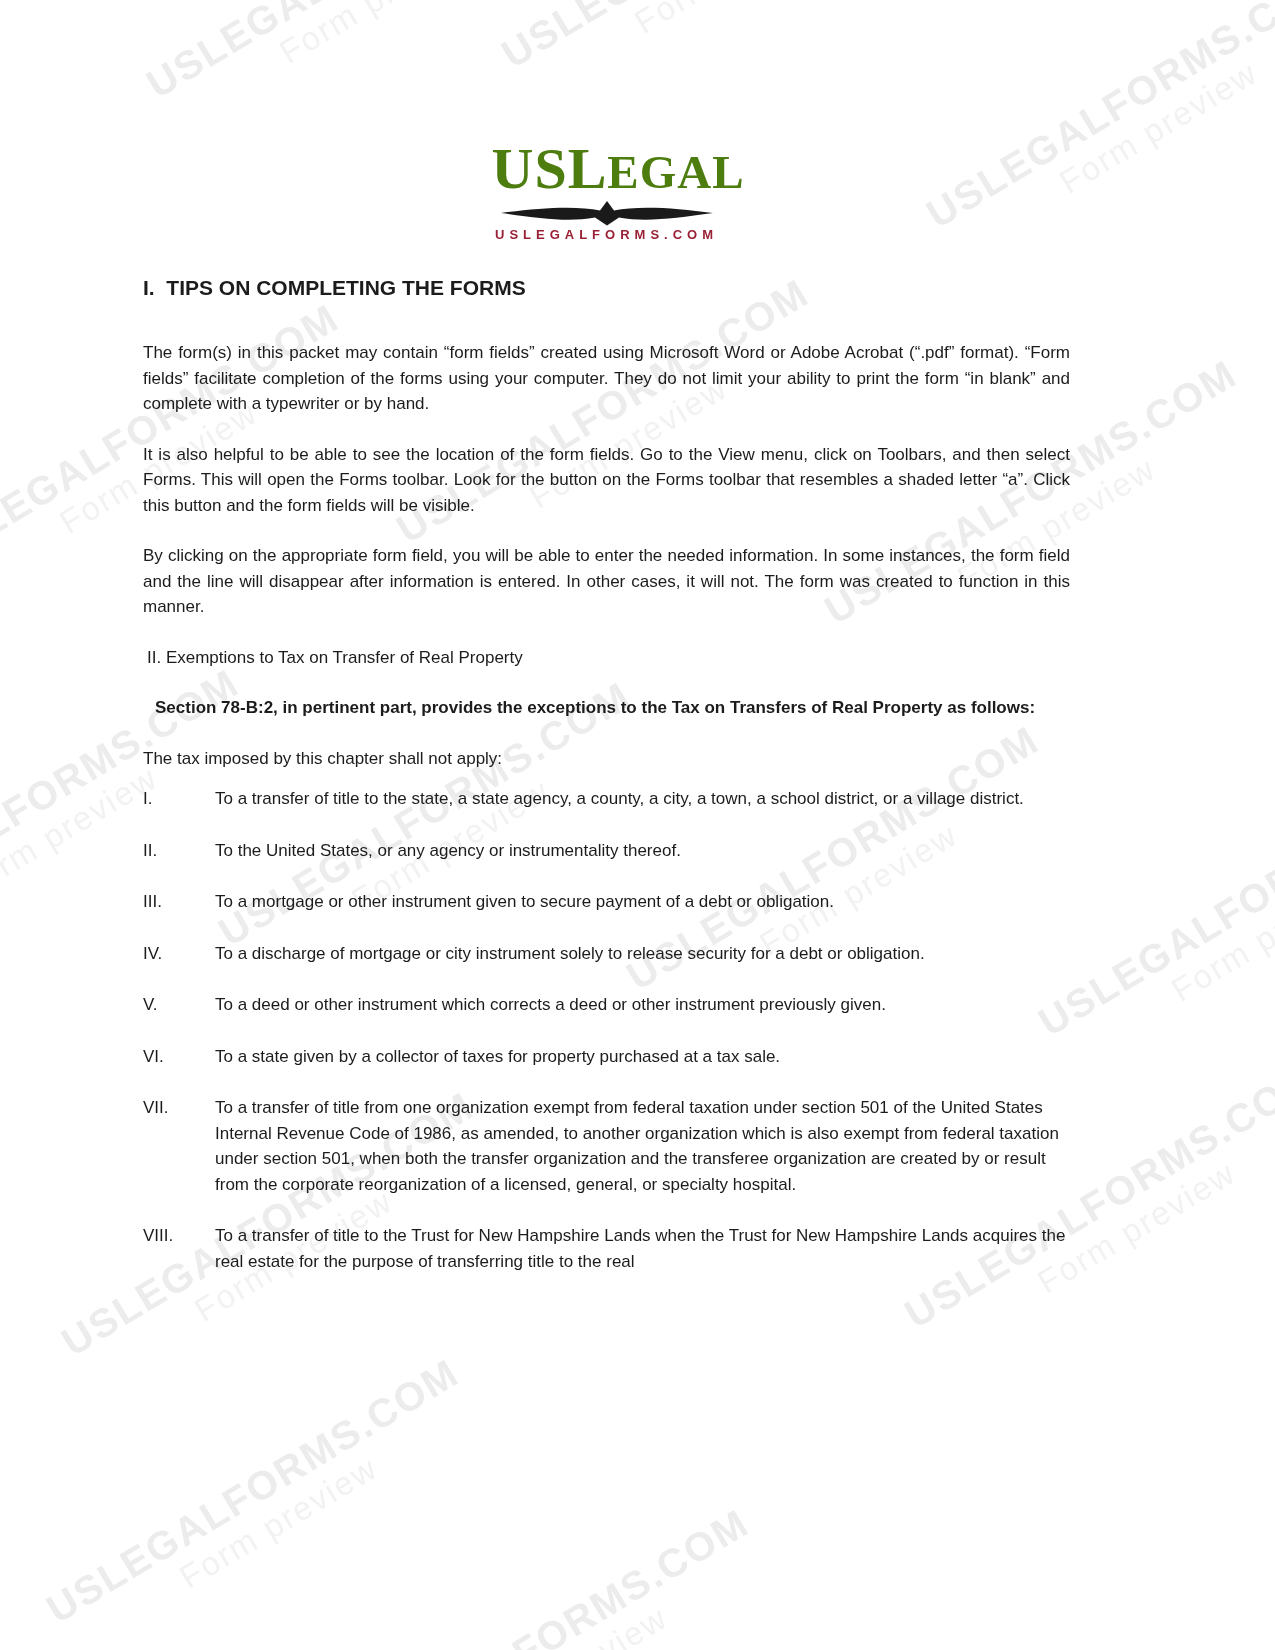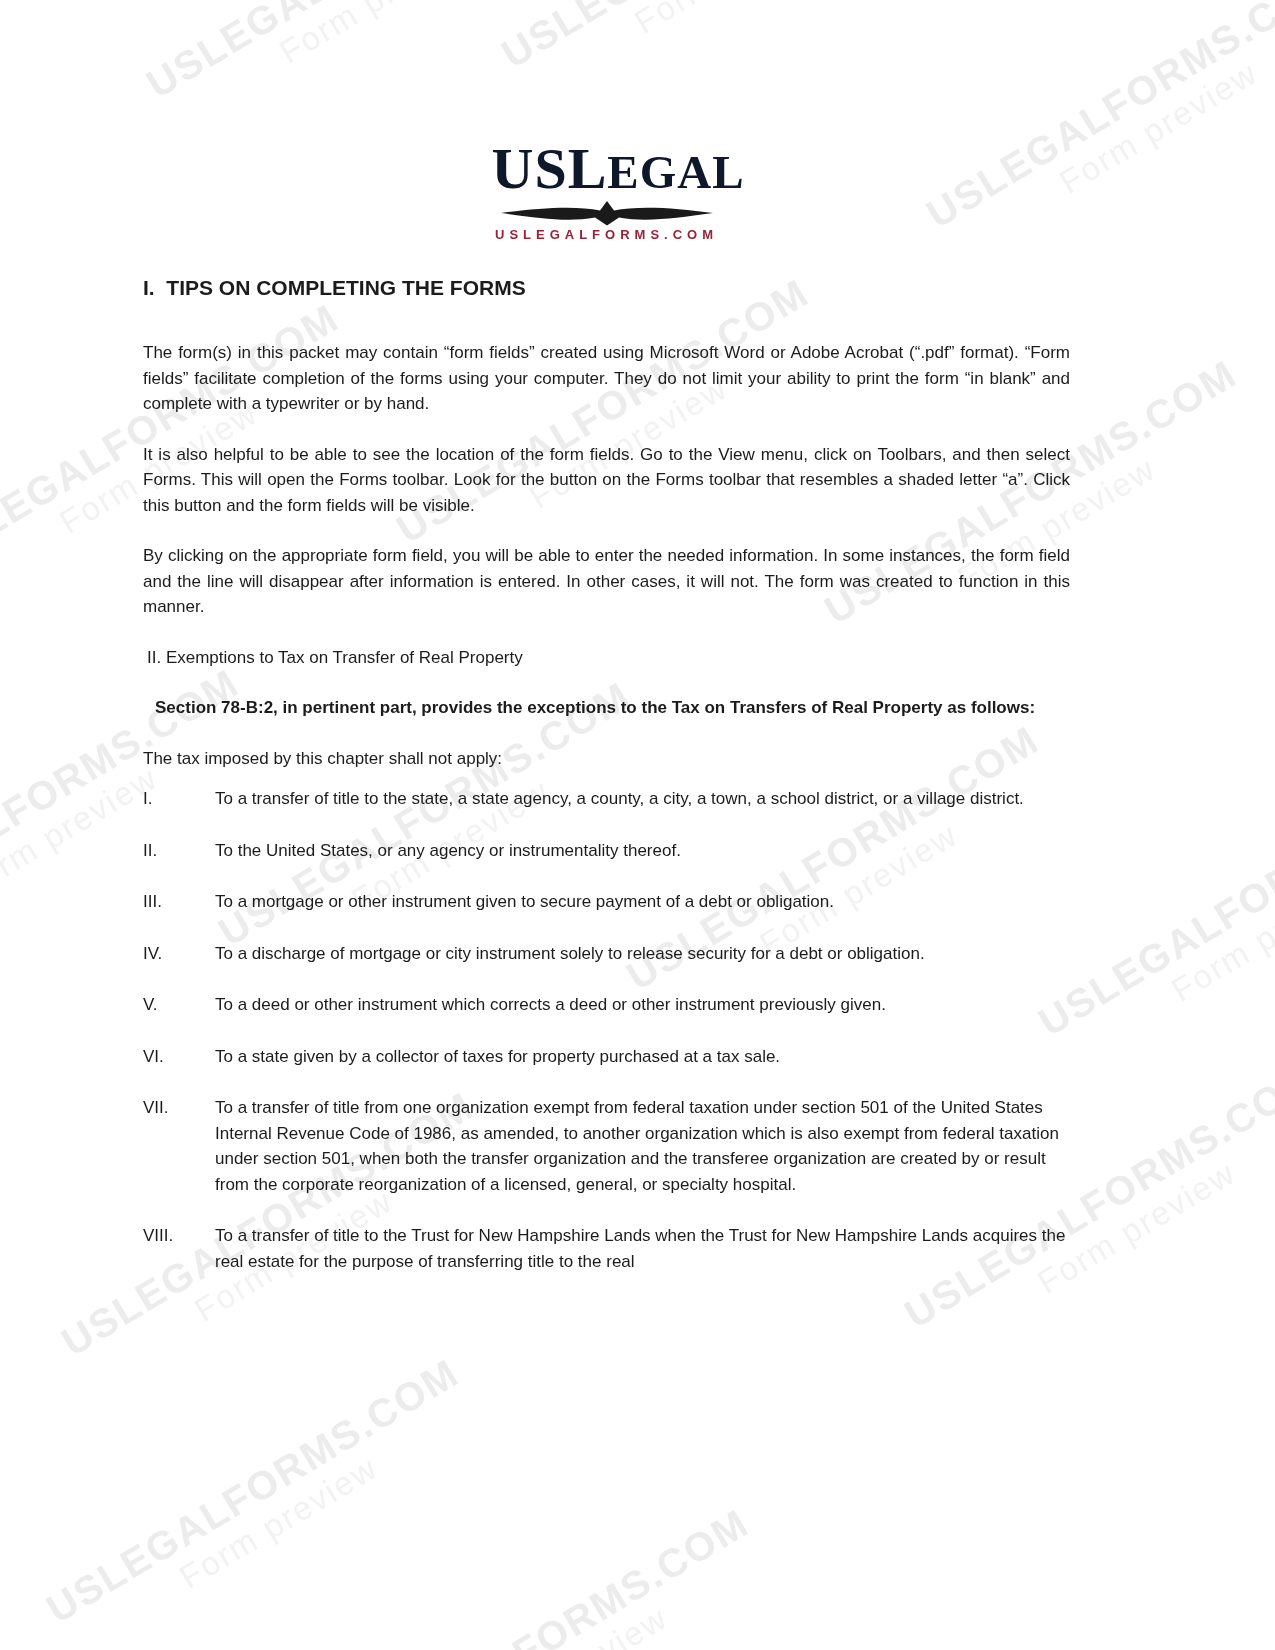--- a/index.html
+++ b/index.html
@@ -52,21 +52,21 @@
     padding: 140px 205px 0 143px; 
   }
   .logo {
     width: 230px;
     margin: 0 auto 34px auto;
     text-align: center;
   }
   .logo-word {
     font-family: "Liberation Serif", serif;
     font-weight: 700;
-    color: #0f172a;
+    color: #4d7c0f;
     line-height: 1;
     letter-spacing: 1px;
   }
   .logo-word .lead { font-size: 58px; }
   .logo-word .tail { font-size: 47px; }
   .logo-eagle {
     display: block;
     margin: 2px auto 1px auto;
   }
   .logo-site {

